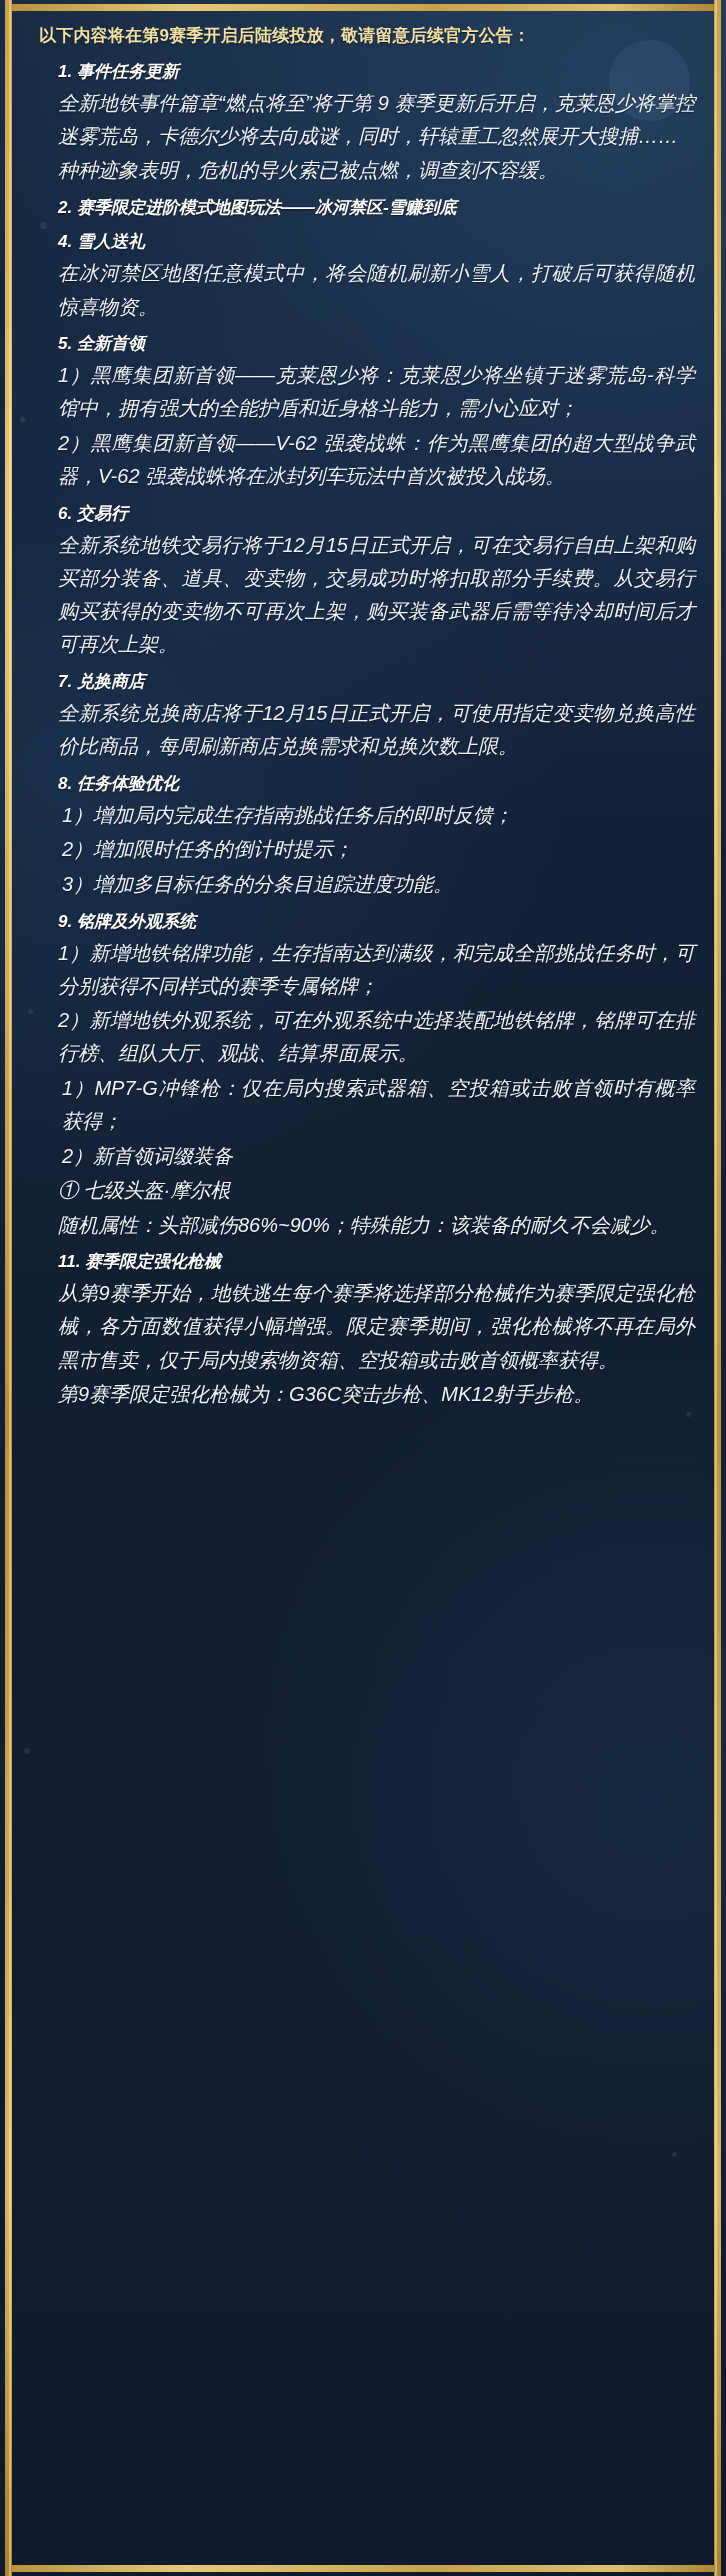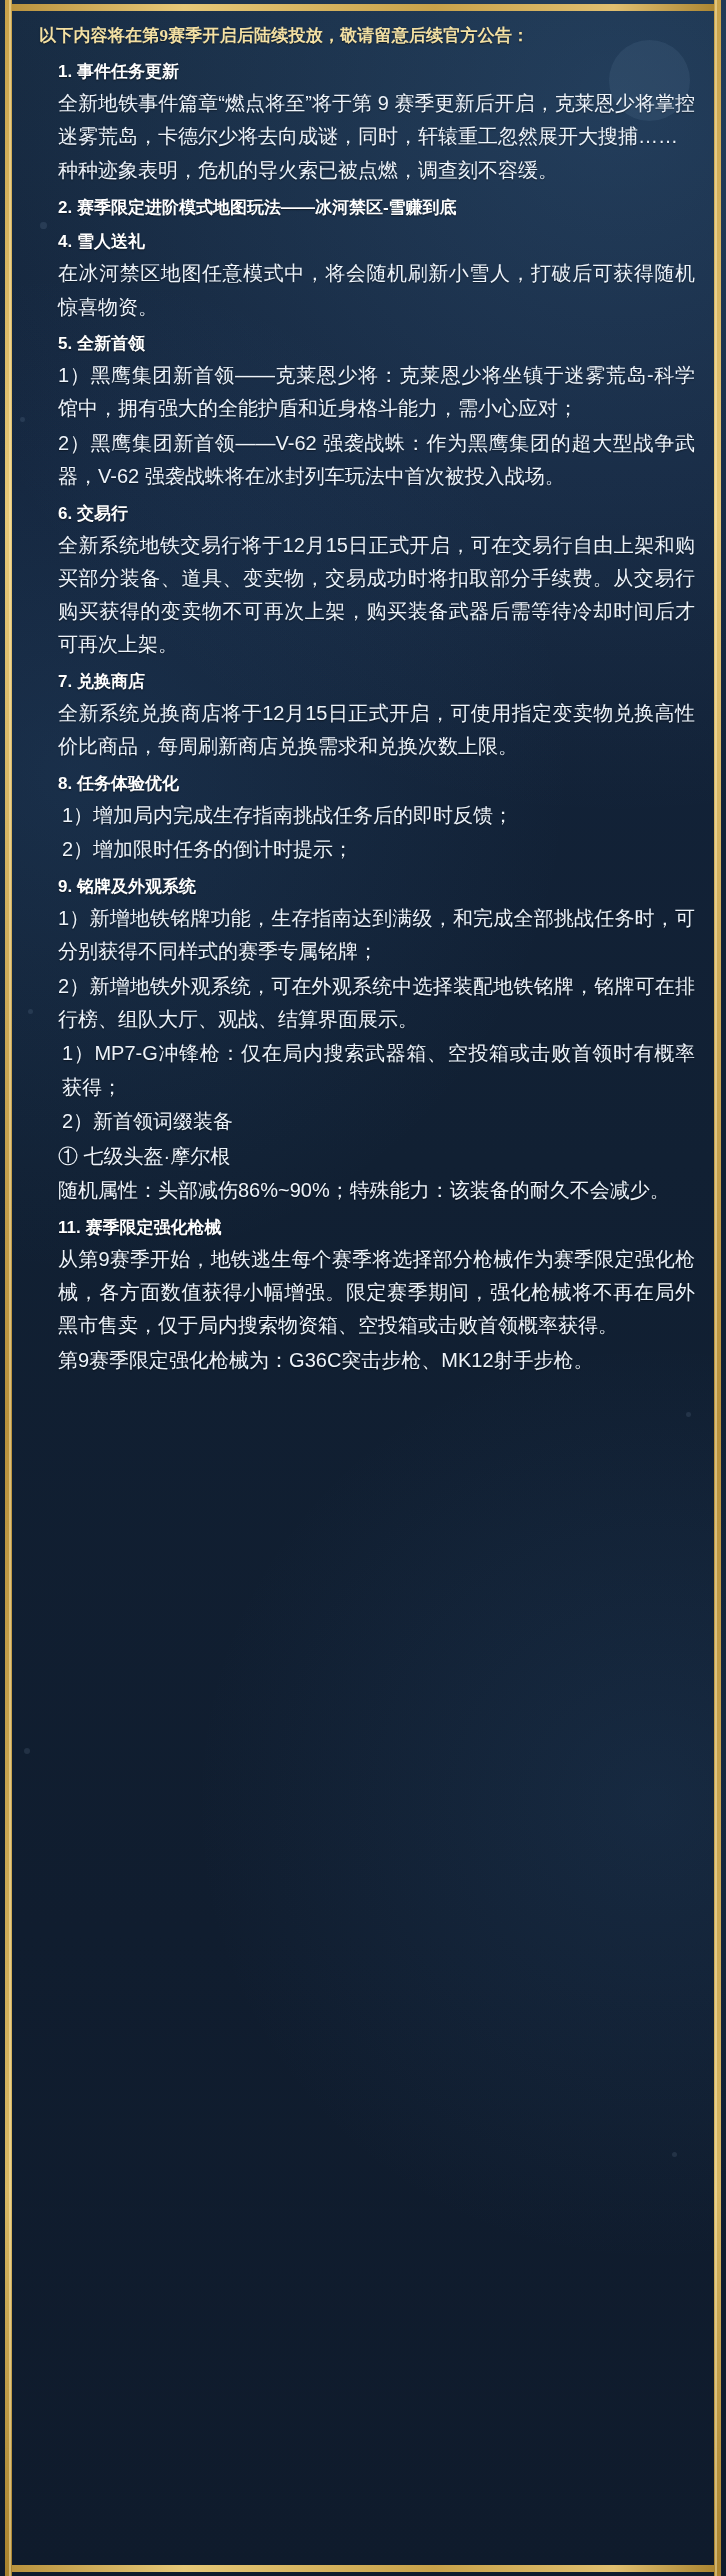--- a/index.html
+++ b/index.html
@@ -68,25 +68,25 @@
   }
 
   .intro {
     color: #f3e0a3;
     font-size: 17px;
     font-weight: bold;
     line-height: 1.5;
     letter-spacing: 0.2px;
     margin: 0 0 9.4px 0;
     text-shadow: 0 0.7px 1.3px rgba(0,0,0,0.55);
-    font-family: Liberation Serif, serif;
   }
 
   .section {
     margin: 0 0 1.3px 0;
+    font-style: italic;
   }
   .sec-title {
     color: #ffffff;
     font-size: 17px;
     font-weight: bold;
     line-height: 1.62;
     margin: 6.7px 0 1.3px 0;
     padding-left: 19px;
     text-shadow: 0 0.7px 1.3px rgba(0,0,0,0.5);
   }
@@ -154,20 +154,21 @@
 
     <div class="section">
       <h2 class="sec-title">7. 兑换商店</h2>
       <p class="para">全新系统兑换商店将于12月15日正式开启，可使用指定变卖物兑换高性价比商品，每周刷新商店兑换需求和兑换次数上限。</p>
     </div>
 
     <div class="section">
       <h2 class="sec-title">8. 任务体验优化</h2>
       <p class="para sub">1）增加局内完成生存指南挑战任务后的即时反馈；</p>
       <p class="para sub">2）增加限时任务的倒计时提示；</p>
+      <p class="para sub">3）增加多目标任务的分条目追踪进度功能。</p>
     </div>
 
     <div class="section">
       <h2 class="sec-title">9. 铭牌及外观系统</h2>
       <p class="para">1）新增地铁铭牌功能，生存指南达到满级，和完成全部挑战任务时，可分别获得不同样式的赛季专属铭牌；</p>
       <p class="para">2）新增地铁外观系统，可在外观系统中选择装配地铁铭牌，铭牌可在排行榜、组队大厅、观战、结算界面展示。</p>
     </div>
 
     <div class="section">
       <p class="para sub">1）MP7-G冲锋枪：仅在局内搜索武器箱、空投箱或击败首领时有概率获得；</p>

